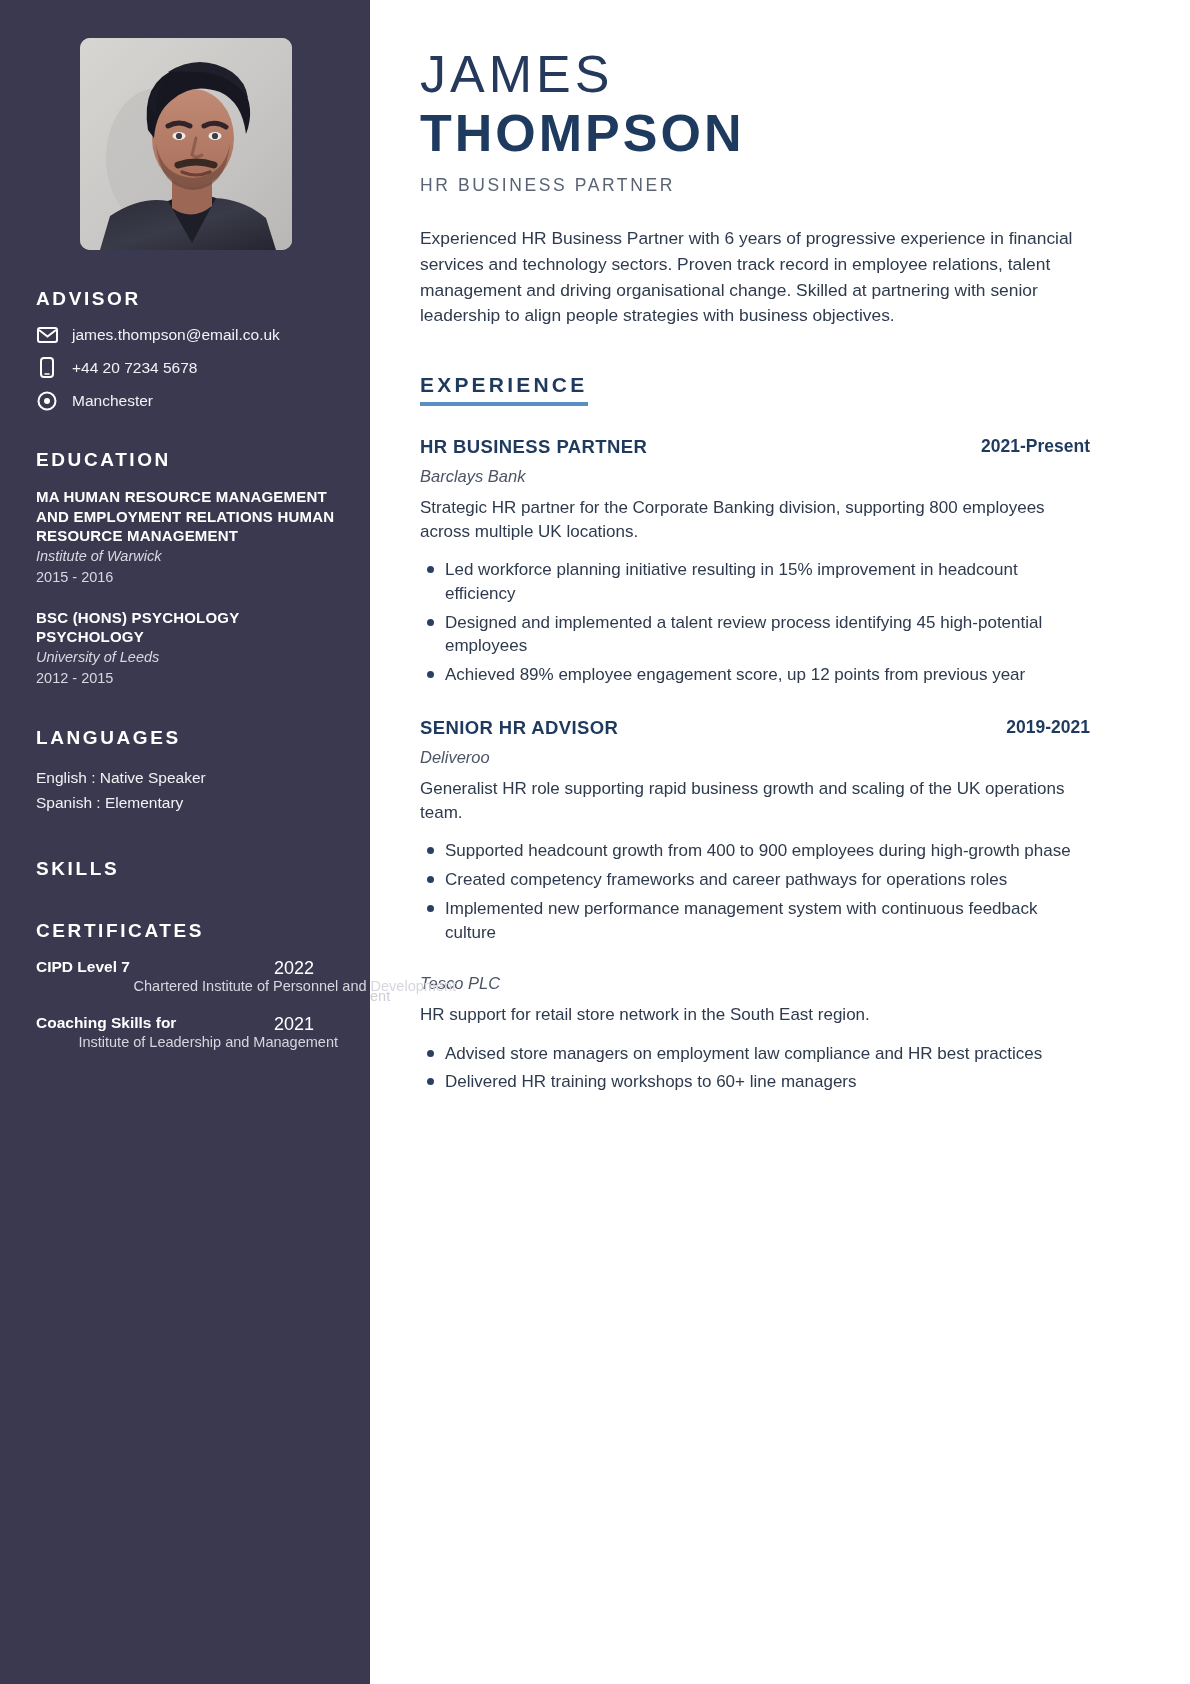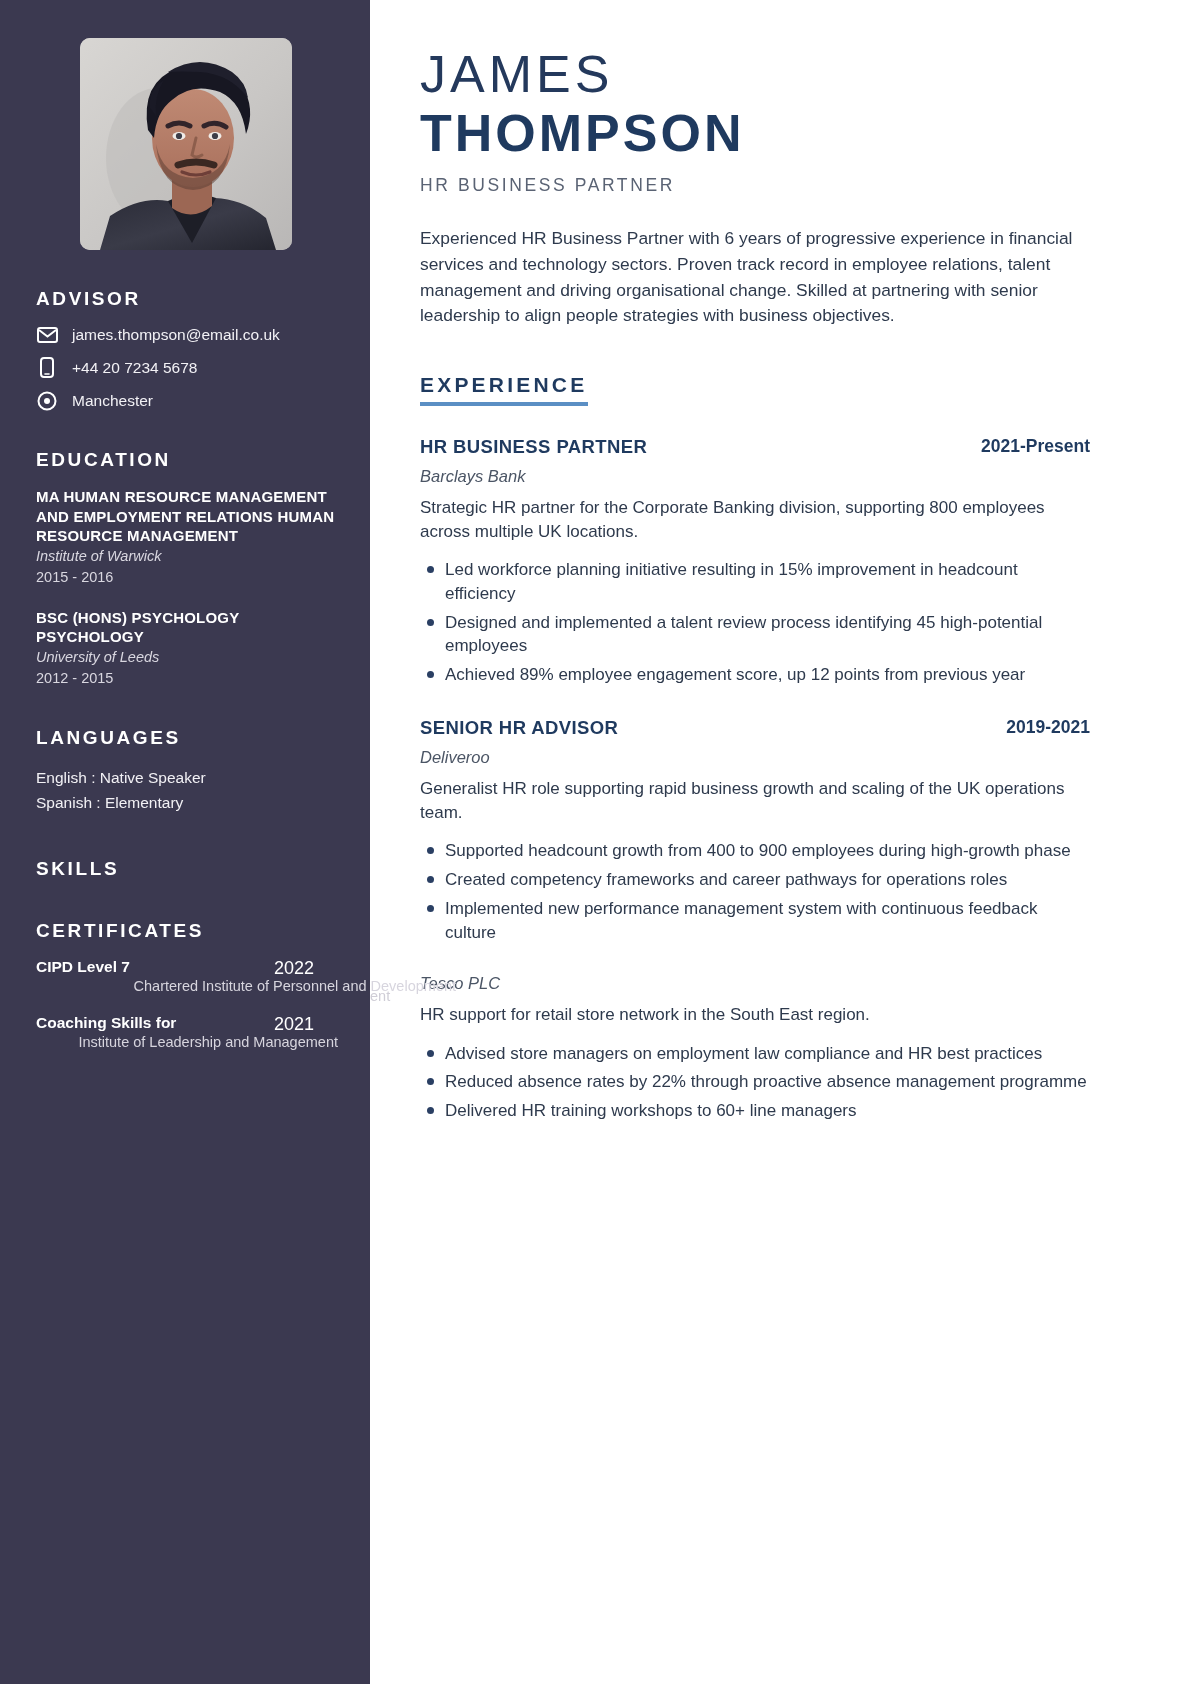--- a/index.html
+++ b/index.html
@@ -339,19 +339,18 @@
         <li>Implemented new performance management system with continuous feedback culture</li>
       </ul>
     </section>
 
     
     <section class="job">
       <div class="job-company">Tesco PLC</div>
       <div class="job-desc">HR support for retail store network in the South East region.</div>
       <ul class="bullets">
         <li>Advised store managers on employment law compliance and HR best practices</li>
-        <li>Reduced absence rates by 22% through proactive absence management programme</li>
         <li>Delivered HR training workshops to 60+ line managers</li>
       </ul>
     </section>
 
   </main>
 </div>
 
 </body></html>

